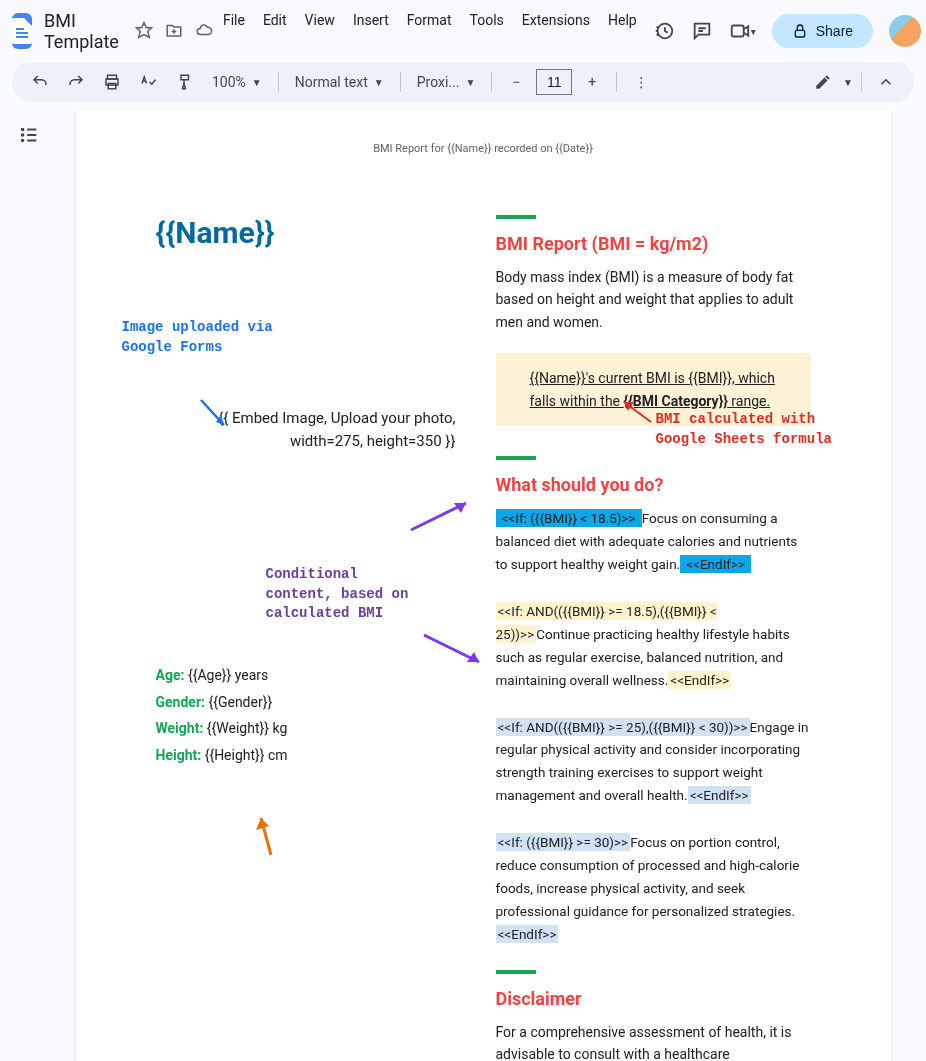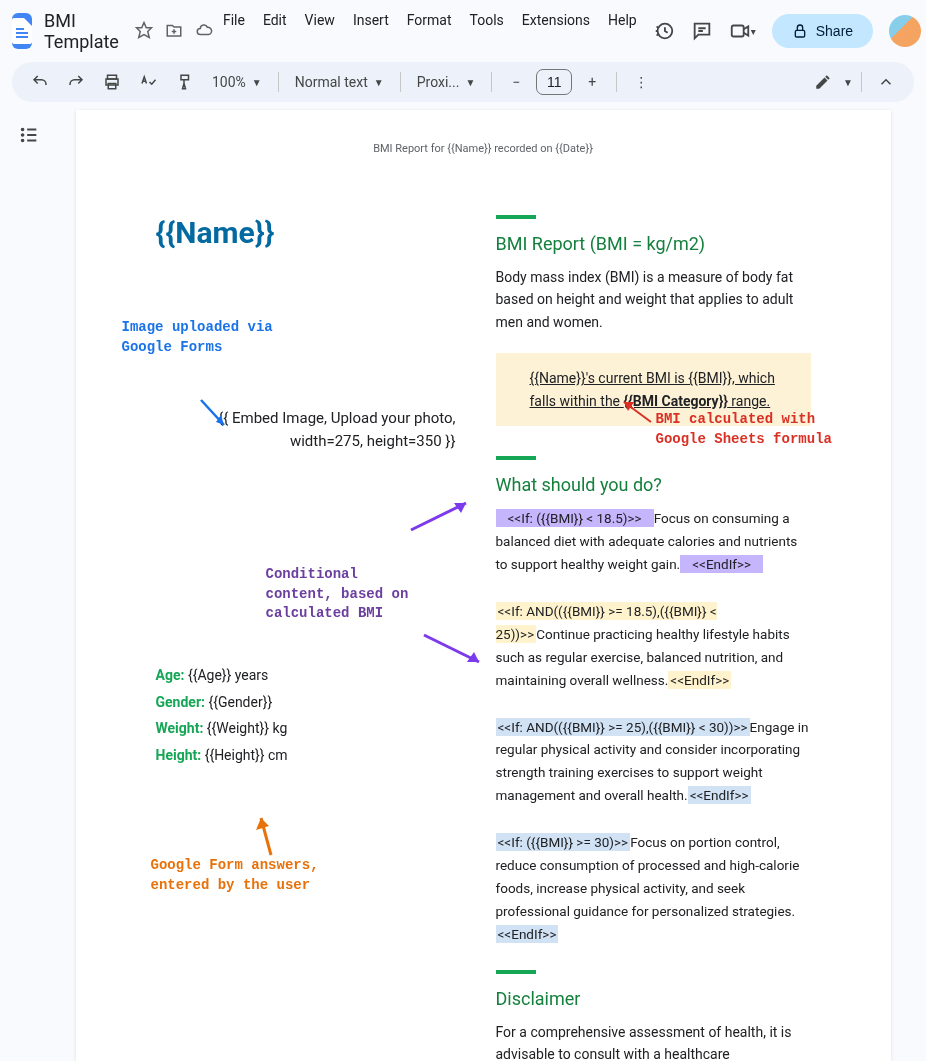--- a/index.html
+++ b/index.html
@@ -18,21 +18,21 @@
 .header-right { display: flex; align-items: center; gap: 16px; }
 .header-right .hicon { color: #444746; cursor: pointer; display: flex; align-items: center; }
 .share-btn { background: #c2e7ff; border: none; border-radius: 100px; padding: 9px 20px; display: flex; align-items: center; gap: 8px; font-size: 14px; font-weight: 500; color: #001d35; cursor: pointer; }
 .avatar { width: 32px; height: 32px; border-radius: 50%; background: linear-gradient(135deg, #87ceeb 40%, #f4a460 40%); }
 
 .toolbar { background: #edf2fa; border-radius: 100px; margin: 0 12px 8px; padding: 4px 12px; display: flex; align-items: center; gap: 4px; }
 .tbtn { width: 32px; height: 32px; display: flex; align-items: center; justify-content: center; border-radius: 4px; color: #444746; cursor: pointer; }
 .tsep { width: 1px; height: 20px; background: #c7c7c7; margin: 0 4px; }
 .tselect { padding: 4px 8px; display: flex; align-items: center; gap: 6px; cursor: pointer; color: #444746; }
 .tselect .caret { font-size: 10px; }
-.font-size-box { border: 1px solid #747775; border-radius: 7px; width: 36px; height: 26px; text-align: center; font-size: 14px; background: transparent; color: #202124; }
+.font-size-box { border: 1px solid #747775; border-radius: 0; width: 36px; height: 26px; text-align: center; font-size: 14px; background: transparent; color: #202124; }
 .toolbar-spacer { flex: 1; }
 .tcaret { font-size: 10px; color: #444746; cursor: pointer; }
 
 .body-area { display: flex; padding: 0 12px; }
 .left-rail { width: 40px; padding-top: 8px; }
 .outline-icon { color: #444746; cursor: pointer; padding: 6px; }
 
 .page-container { flex: 1; display: flex; justify-content: center; }
 .page { background: white; width: 815px; min-height: 940px; box-shadow: 0 1px 3px rgba(60,64,67,0.15); position: relative; padding: 32px 80px 40px; }
 .page-header { text-align: center; font-size: 11px; color: #5f6368; margin-bottom: 60px; }
@@ -48,28 +48,28 @@
 .ann-purple { color: #6b3fa0; }
 .ann-red { color: #d93025; }
 .ann-orange { color: #e8710a; }
 
 .embed-text { font-size: 15px; color: #202124; line-height: 1.5; margin-top: 50px; text-align: right; }
 
 .metadata { margin-top: 210px; font-size: 14px; line-height: 1.9; }
 .metadata .label { color: #15a656; font-weight: 700; }
 
 .section-bar { width: 40px; height: 4px; background: #15a656; margin-bottom: 14px; }
-.section-title { color: #15803d; font-weight: 400; font-size: 18px; margin-bottom: 12px; }
+.section-title { color: #ef4444; font-weight: 700; font-size: 18px; margin-bottom: 12px; }
 .body-text { font-size: 14px; color: #202124; line-height: 1.6; margin-bottom: 20px; }
 
 .highlight-box { background: #fdf1d6; padding: 14px 34px; font-size: 14px; line-height: 1.6; margin-bottom: 30px; position: relative; text-decoration: underline; }
 .highlight-box .bold { font-weight: 700; }
 
 .cond-block { font-size: 13.5px; line-height: 1.7; margin-bottom: 24px; color: #202124; }
-.hl-green { background: #c4b5fd; padding: 1px 12px; }
+.hl-green { background: #0ea5e9; padding: 1px 6px; }
 .hl-yellow { background: #fff3cd; padding: 1px 2px; }
 .hl-blue { background: #d1e2f5; padding: 1px 2px; }
 
 svg.arrow { position: absolute; }
 </style>
 </head>
 <body>
 
 <div class="header">
   <div class="docs-icon">
@@ -262,17 +262,15 @@
           <polygon points="60,8 48,8 55,18" fill="#7c3aed"></polygon>
         </svg>
       <div class="annotation ann-purple" style="position:absolute; left:190px; top:455px; white-space:pre-line">Conditional
 content, based on
 calculated BMI</div>
       <svg class="arrow" style="left:343px; top:520px" width="70" height="40">
           <path d="M5 5 L60 32" stroke="#7c3aed" stroke-width="3" fill="none"></path>
           <polygon points="60,32 48,32 55,22" fill="#7c3aed"></polygon>
         </svg>
 
-      <div class="annotation ann-orange" style="position:absolute; left:75px; top:746px; white-space:pre-line">Google Form answers,
-entered by the user</div>
     </div>
   </div>
 </div>
 
 </body></html>

